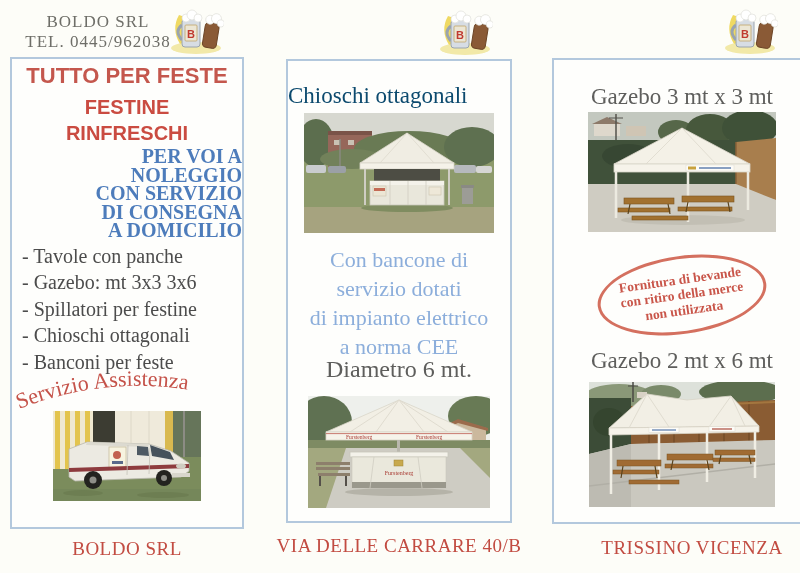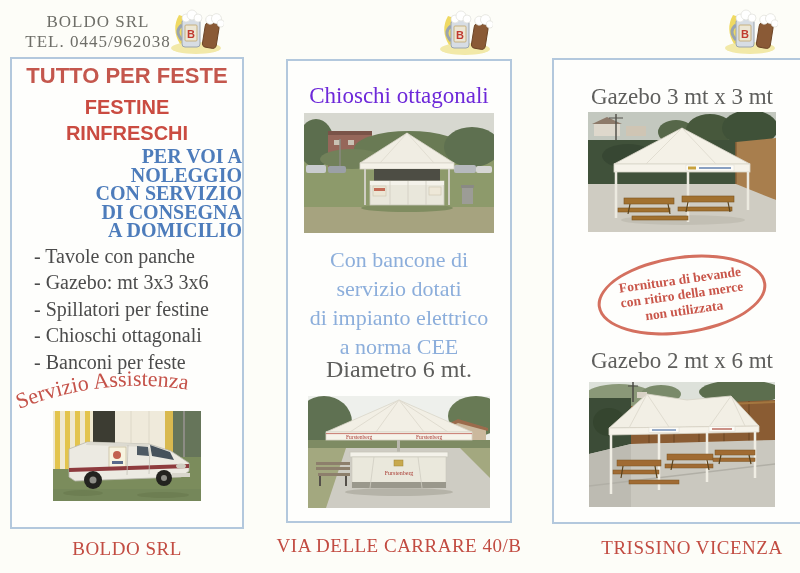--- a/index.html
+++ b/index.html
@@ -22,28 +22,28 @@
   .panel-mid{left:286px;top:59px;width:226px;height:464px;}
   .panel-right{left:552px;top:58px;width:260px;height:466px;}
 
   
   .red-ttl{font-family:"Liberation Sans",sans-serif;font-weight:bold;text-align:center;}
   .red-ttl.l1{font-size:22px;color:#c4574d;margin-top:5px;line-height:24px;}
   .red-ttl.l2{font-size:20px;color:#ca4b41;margin-top:8px;line-height:22px;}
   .red-ttl.l3{font-size:20px;color:#ca4b41;margin-top:4px;line-height:22px;}
   .blue-block{margin-top:3px;text-align:right;color:#4d7cbb;font-weight:bold;
               font-size:20px;line-height:18.5px;}
-  .item-list{margin-top:3px;padding-left:22px;color:#4c4c4c;font-size:20px;line-height:26.5px;}
+  .item-list{margin-top:3px;padding-left:10px;color:#4c4c4c;font-size:20px;line-height:26.5px;}
   .arc-svg{display:block;margin:-6px auto 0;}
   .arc-text{font-family:"Liberation Serif",serif;font-size:22px;fill:#c5534a;}
   .photo{display:block;margin:0 auto;}
   .van-photo{margin-top:-2px;}
 
   
-  .mid-heading{margin-top:22px;text-align:center;color:#6d28d9;font-size:23px;line-height:26px;}
+  .mid-heading{margin-top:22px;text-align:left;color:#0c4a6e;font-size:23px;line-height:26px;}
   .kiosk-park{margin-top:4px;}
   .blue-body{margin-top:12px;text-align:center;color:#8caedb;font-size:22px;line-height:29px;}
   .diametro{margin-top:-6px;text-align:center;color:#5e5e5c;font-size:24px;line-height:28px;}
   .kiosk-bar{margin-top:13px;}
 
   
   .right-heading{text-align:center;color:#5e5e5c;font-size:23px;line-height:26px;}
   .rh-top{margin-top:24px;}
   .rh-bottom{margin-top:14px;}
   .gaz33{margin-top:2px;}

